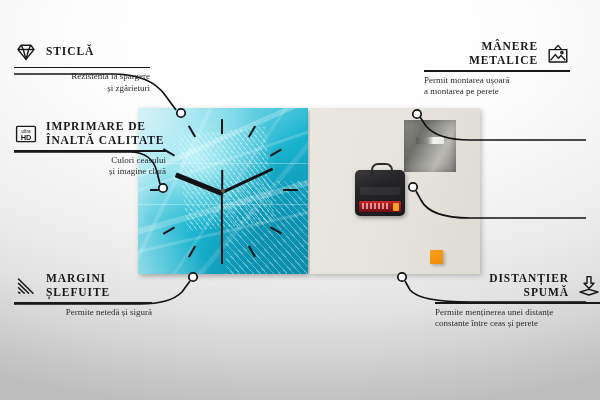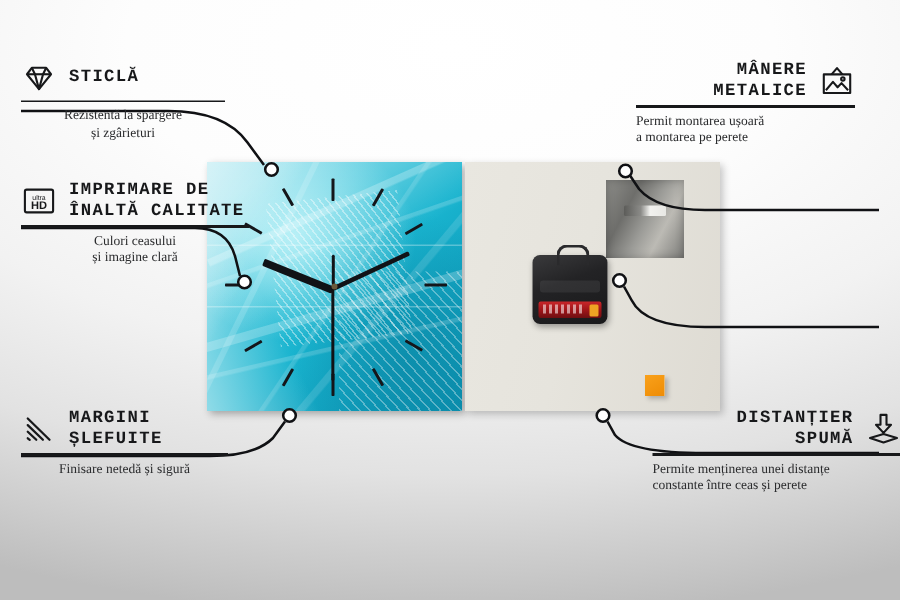--- a/index.html
+++ b/index.html
@@ -106,32 +106,32 @@
   }
 
   
   .callout{position:absolute;}
   .co-head{
     display:flex;align-items:center;gap:8px;
   }
   .co-title{
     font-size:11.5px;letter-spacing:.9px;line-height:1.18;
     color:#17181a;font-weight:bold;text-transform:uppercase;
-    font-family:Liberation Mono, monospace;
+    font-family:Liberation Serif, serif;
   }
   .co-rule{
     height:1.4px;background:#17181a;margin:3px 0 3px;
   }
   .co-sub{
     font-size:9px;line-height:1.3;color:#2b2c2e;
     font-family:"Liberation Serif",serif;
   }
   .left .co-head{justify-content:flex-start;}
   .left .co-title{text-align:left;}
-  .left .co-sub{text-align:center;}
+  .left .co-sub{text-align:right;}
   .right .co-head{justify-content:flex-end;}
   .right .co-title{text-align:right;}
   .right .co-sub{text-align:left;}
 
   .ico{width:24px;height:24px;flex:0 0 24px;display:block;}
 
   #leaders{position:absolute;left:0;top:0;width:600px;height:400px;pointer-events:none;}
 </style>
 </head>
 <body>
@@ -257,21 +257,21 @@
           <path d="M4.5 18.2 L5.8 19.2"></path>
         </g>
       </svg>
       <div class="co-title">
         <div>MARGINI</div>
         <div>ȘLEFUITE</div>
       </div>
     </div>
     <div class="co-rule"></div>
     <div class="co-sub">
-      <div>Finisare netedă și sigură</div>
+      <div>Permite netedă și sigură</div>
     </div>
   </div>
 
   <div class="callout right" style="left:424px;top:40px;width:146px;">
     <div class="co-head">
       <div class="co-title">
         <div>MÂNERE</div>
         <div>METALICE</div>
       </div>
       <svg class="ico" viewBox="0 0 24 24">

